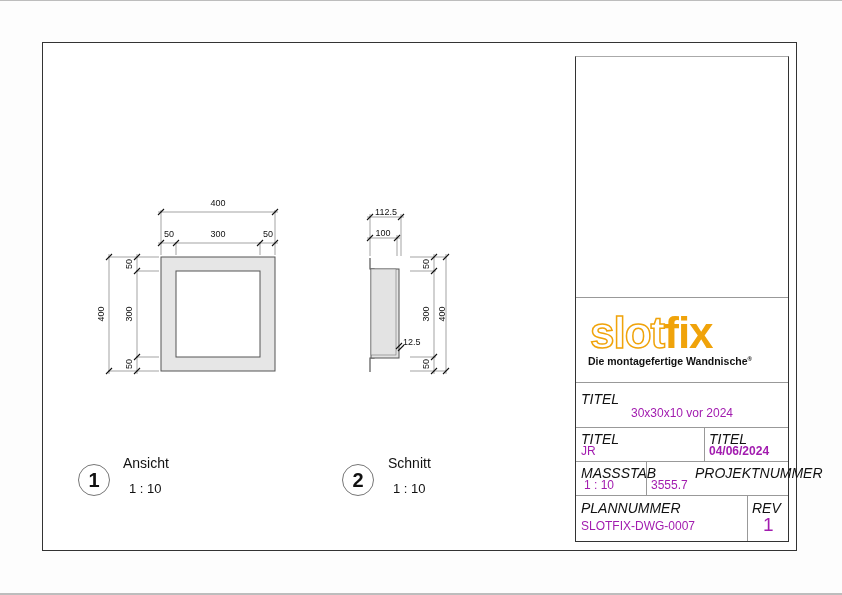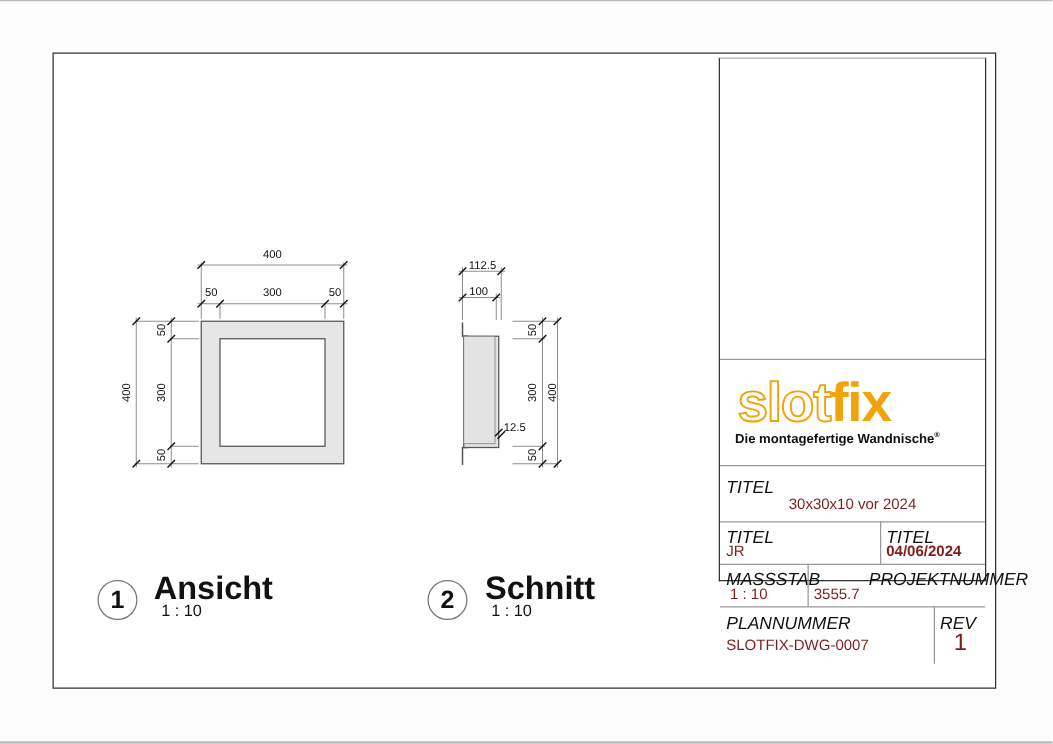--- a/index.html
+++ b/index.html
@@ -1,32 +1,32 @@
 <!DOCTYPE html>
 <html><head>
 <meta charset="utf-8">
 <style>
   html, body { margin:0; padding:0; }
   body { width:842px; height:595px; background:#fdfdfd; position:relative; overflow:hidden; font-family:"Liberation Sans", sans-serif; color:#111; }
   .edge-top { position:absolute; left:0; top:0; width:842px; height:1px; background:#bdbdbd; }
   .edge-bot { position:absolute; left:0; top:593px; width:842px; height:2px; background:#bdbdbd; }
   .frame { position:absolute; left:42px; top:42px; width:755px; height:509px; border:1px solid #333; box-sizing:border-box; background:#fff; }
   svg.drawing { position:absolute; left:0; top:0; }
-  .tb { position:absolute; left:575px; top:46px; width:214px; height:419px; box-sizing:border-box; border:1px solid #333; border-top-color:#aaa; background:#fff; }
+  .tb { position:absolute; left:575px; top:56px; width:214px; height:486px; box-sizing:border-box; border:1px solid #333; border-top-color:#aaa; background:#fff; }
   .cell-label { position:absolute; font-size:14px; color:#111;font-style:italic; }
-  .cell-value { position:absolute; font-size:12px; color:#7f1d1d; }
+  .cell-value { position:absolute; font-size:12px; color:#a21caf; }
   .hline { position:absolute; height:1px; background:#999; }
   .vline { position:absolute; width:1px; background:#999; }
   .logo { position:absolute; left:0; top:252px; width:212px; height:78px; }
   .logo-word { position:absolute; left:14px; top:0px; font-family:"Liberation Sans", sans-serif; font-weight:bold; font-size:44px; letter-spacing:-1px; line-height:48px; }
   .logo-slot { color:#fff; -webkit-text-stroke:1.5px #f0a30a; }
   .logo-fix { color:#f0a30a; }
   .logo-tag { position:absolute; left:12px; top:46px; font-weight:bold; font-size:10.5px; color:#111; white-space:nowrap; }
   .logo-tag sup { font-size:6px; }
-  .view-title { position:absolute; font-weight:bold; font-size:26px; }
+  .view-title { position:absolute; font-weight:normal; font-size:14px; }
   .view-scale { position:absolute; font-size:13px; }
   .view-num { position:absolute; width:32px; height:32px; border:1px solid #777; border-radius:50%; box-sizing:border-box; text-align:center; line-height:30px; font-weight:bold; font-size:20px; }
   .dim { font-family:"Liberation Sans", sans-serif; font-size:9px; fill:#111; }
 </style>
 </head>
 <body>
 
 <div class="edge-top"></div>
 <div class="edge-bot"></div>
 <div class="frame"></div>

